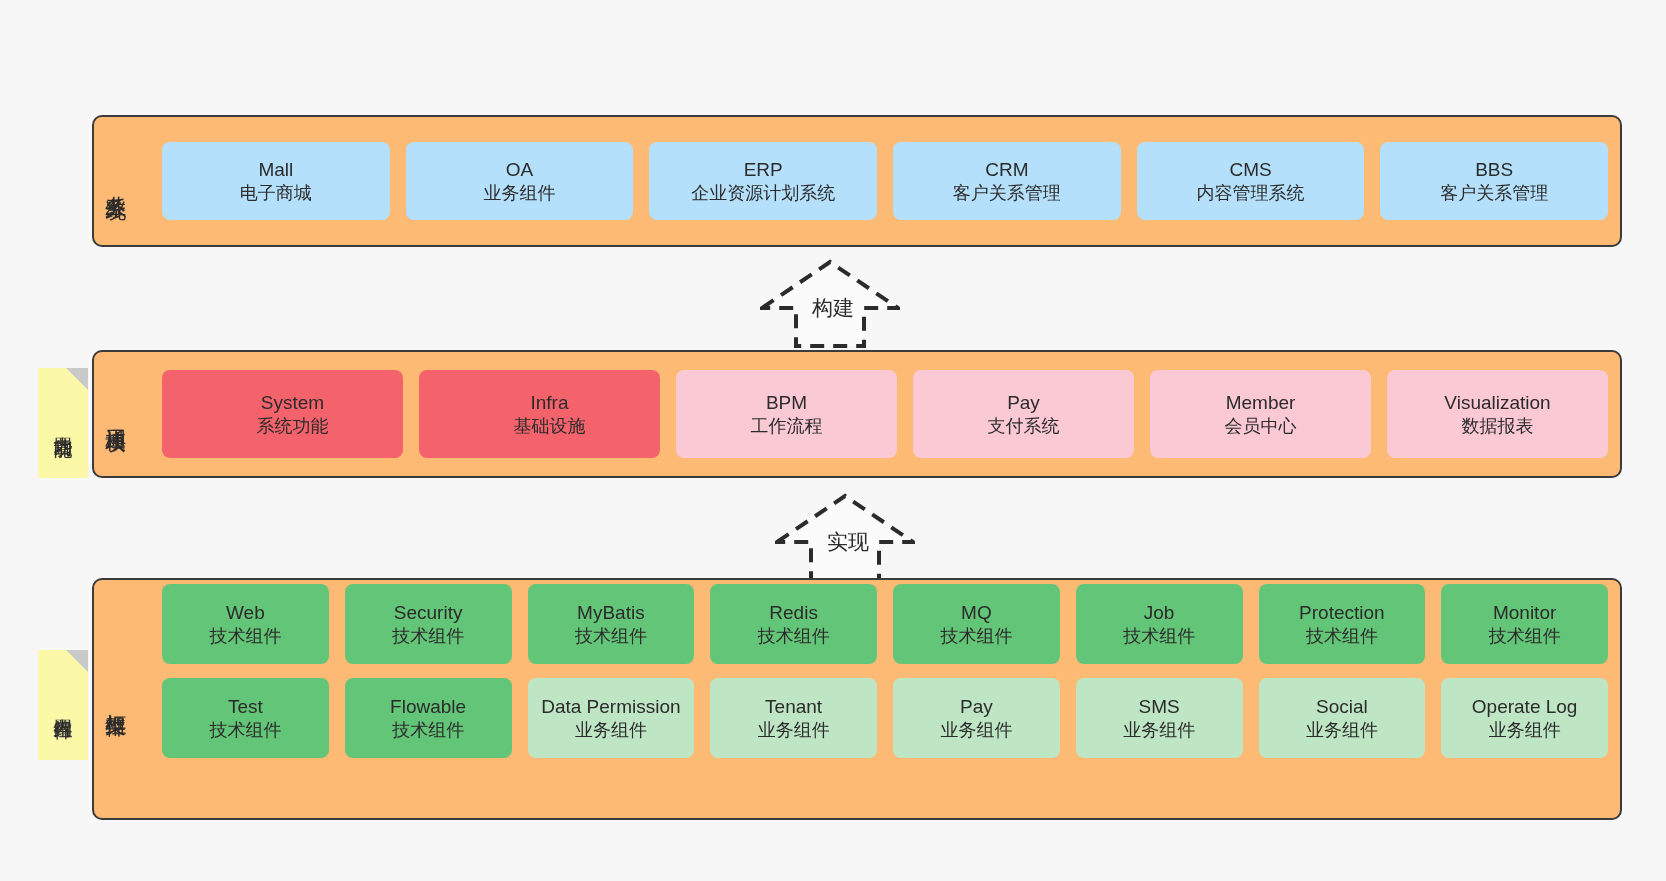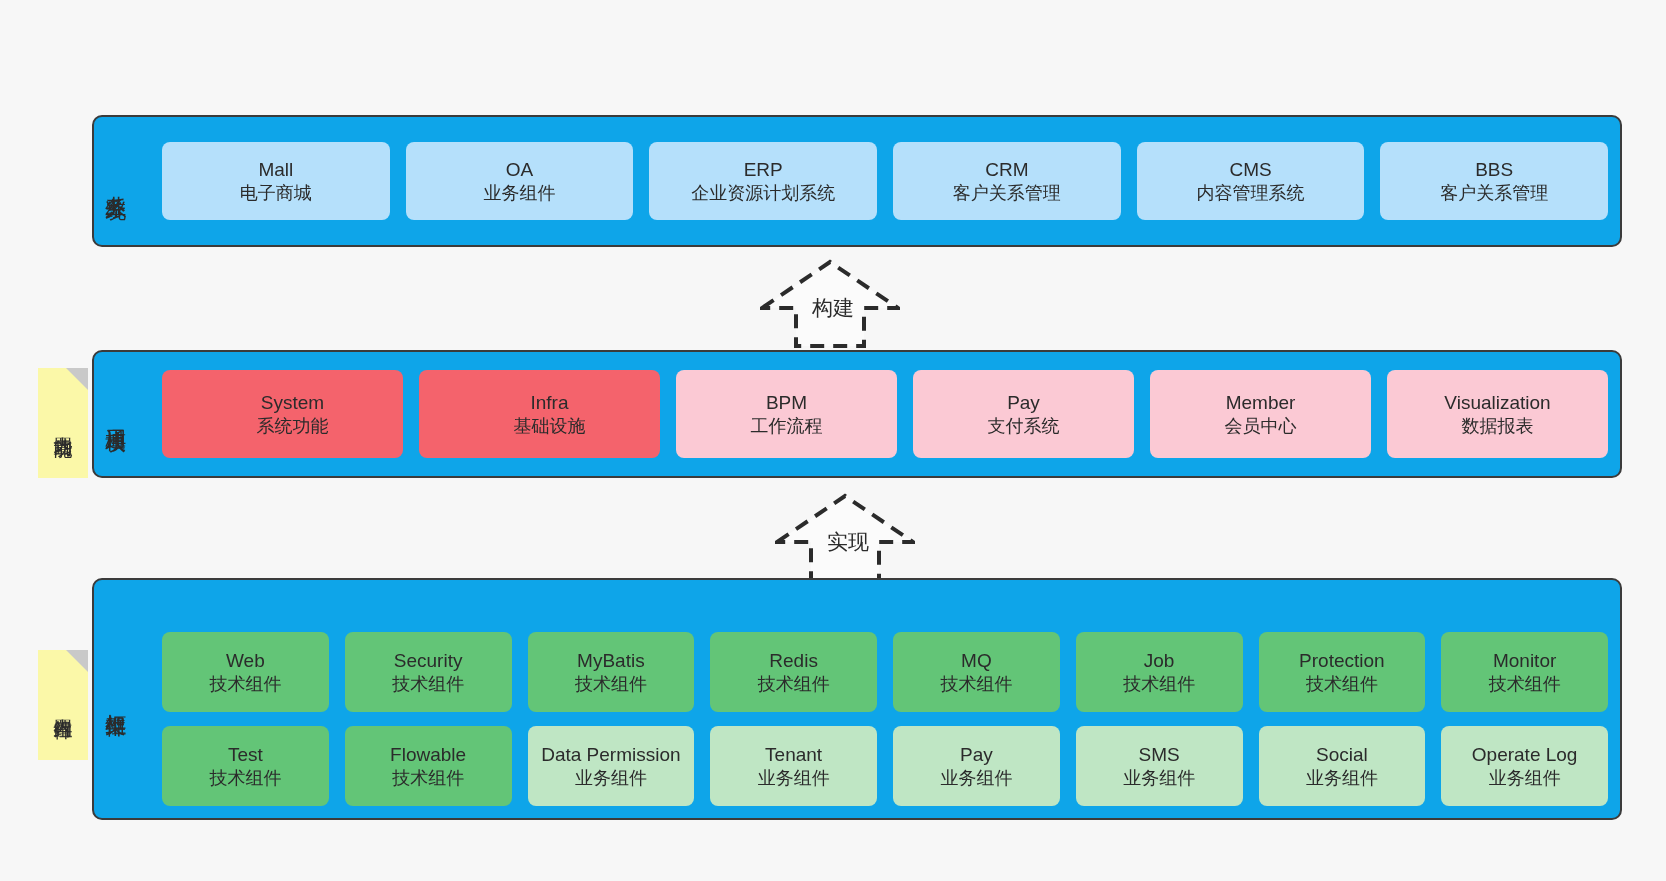--- a/index.html
+++ b/index.html
@@ -17,21 +17,21 @@
   #canvas {
     position: relative;
     width: 1666px;
     height: 881px;
   }
 
   
   .layer {
     position: absolute;
     box-sizing: border-box;
-    background: #0ea5e9;
+    background: #fdba74;
     border: 2px solid #3b3b3b;
     border-radius: 10px;
     display: flex;
     align-items: stretch;
     gap: 16px;
   }
   .layer-title {
     flex: 0 0 auto;
     width: 44px;
     display: flex;
@@ -47,21 +47,21 @@
   }
   .layer-body {
     flex: 1 1 auto;
     display: flex;
     align-items: center;
     gap: 16px;
     padding: 0 12px 0 8px;
   }
   .layer-body.two-rows {
     flex-direction: column;
-    justify-content: flex-end;
+    justify-content: flex-start;
     gap: 14px;
     padding: 4px 12px 12px 8px;
   }
   .row {
     display: flex;
     width: 100%;
     gap: 16px;
   }
 
   

